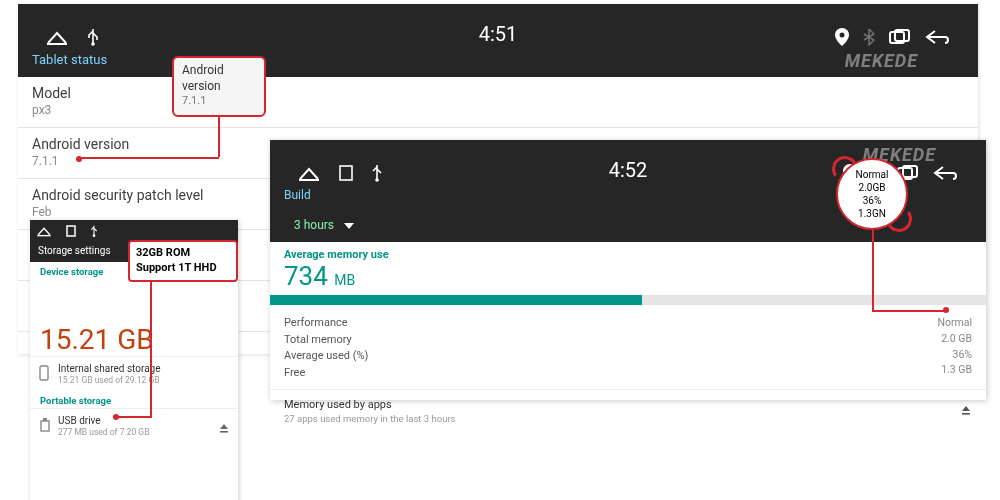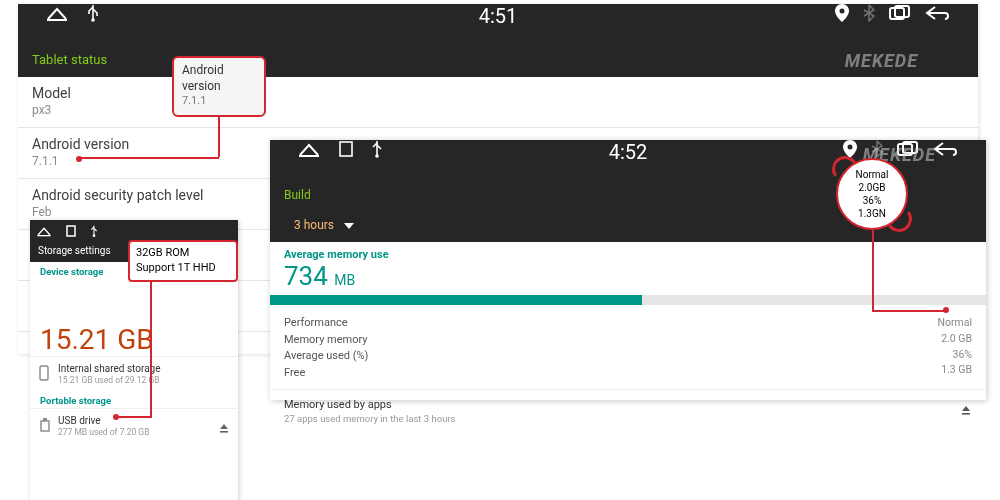--- a/index.html
+++ b/index.html
@@ -1,26 +1,26 @@
 <!DOCTYPE html>
 <html><head>
 <meta charset="utf-8">
 <style>
   * { margin:0; padding:0; box-sizing:border-box; font-family: Roboto, Arial, sans-serif; }
   body { background:#fff; width:1000px; height:500px; position:relative; overflow:hidden; }
 
   
   .panel-a { position:absolute; left:18px; top:4px; width:960px; height:350px; background:#fff; box-shadow:1px 1px 4px rgba(0,0,0,.12);}
-  .statusbar { height:42px; background:#262626; color:#fff; display:flex; align-items:flex-start; padding:0 27px; position:relative;}
+  .statusbar { height:42px; background:#262626; color:#fff; display:flex; align-items:flex-end; padding:0 27px; position:relative;}
   .statusbar .left-icons { display:flex; gap:18px; align-items:center;}
   .statusbar .right-icons { display:flex; gap:14px; align-items:center; margin-left:auto;}
   .statusbar .clock { position:absolute; left:50%; transform:translateX(-50%); font-size:20px; font-weight:400;}
   .ico { display:inline-flex; }
   .wm { position:absolute; right:60px; top:46px; color:#c9c9c9; font-size:18px; font-weight:700; font-style:italic; letter-spacing:1px; opacity:.55; pointer-events:none;}
-  .subhdr { background:#262626; color:#84cc16; font-size:13px; padding:6px 14px 10px;}
+  .subhdr { background:#262626; color:#7dd3fc; font-size:13px; padding:6px 14px 10px;}
   .row { padding:8px 14px 10px; border-bottom:1px solid #e5e5e5;}
   .row .lbl { font-size:14px; color:#404040;}
   .row .val { font-size:12px; color:#8a8a8a; margin-top:2px;}
 
   
   .callout-a { position:absolute; left:172px; top:56px; width:94px; background:#f5f5f5; border:2px solid #d4262f; border-radius:6px; padding:4px 8px 6px; font-size:11px; line-height:1.35; color:#333; z-index:20;}
   .callout-a .t { font-size:12px;}
   .callout-a .s { color:#777; font-size:11px;}
   .line-a { position:absolute; left:218px; top:102px; width:2px; height:55px; background:#d4262f; z-index:19;}
   .dot-a  { position:absolute; left:76px;  top:156px; width:6px; height:6px; border-radius:50%; background:#d4262f; z-index:19;}
@@ -32,29 +32,29 @@
   .panel-b .hdr svg{flex-shrink:0}
   .panel-b .title { background:#262626; color:#fff; font-size:10px; padding:3px 8px 6px;}
   .panel-b .sec { padding:4px 10px 2px; font-size:9.5px; color:#009688; font-weight:700;}
   .panel-b .big { font-size:28px; color:#c2410c; padding:0 10px;margin-top:44px;}
   .panel-b .sub { font-size:9px; color:#888; padding:0 10px 6px;}
   .panel-b .item { padding:6px 10px 6px 28px; border-top:1px solid #eee; position:relative;}
   .panel-b .item .il { font-size:10px; color:#333;}
   .panel-b .item .is { font-size:8.5px; color:#999; margin-top:1px;}
   .panel-b .item .glyph{ position:absolute; left:9px; top:8px; }
 
-  .callout-b { position:absolute; left:128px; top:240px; width:110px; background:#fff; border:2px solid #d4262f; border-radius:4px; padding:4px 6px; font-size:11px; line-height:1.35; z-index:25;}
+  .callout-b { position:absolute; left:128px; top:240px; width:110px; background:#fff; border:2px solid #d4262f; border-radius:4px; padding:4px 6px; font-size:11px; line-height:1.35; z-index:25;font-weight:bold;}
   .line-b  { position:absolute; left:150px; top:278px; width:2px; height:140px; background:#d4262f; z-index:24;}
   .line-b2 { position:absolute; left:117px; top:416px; width:34px; height:2px; background:#d4262f; z-index:24;}
   .dot-b   { position:absolute; left:113px; top:414px; width:6px; height:6px; border-radius:50%; background:#d4262f; z-index:24;}
 
   
   .panel-c { position:absolute; left:270px; top:140px; width:716px; height:260px; background:#fff; box-shadow:1px 1px 6px rgba(0,0,0,.22); z-index:30;}
   .panel-c .subhdr { font-size:12px; padding:6px 14px 8px;}
-  .panel-c .picker { background:#262626; color:#fdba74; font-size:12px; padding:8px 24px 10px; display:flex; align-items:center; gap:10px;}
+  .panel-c .picker { background:#262626; color:#86efac; font-size:12px; padding:8px 24px 10px; display:flex; align-items:center; gap:10px;}
   .panel-c .sec-label { color:#009688; font-size:11px; font-weight:700; padding:6px 14px 0;}
   .panel-c .big { font-size:26px; color:#009688; padding:0 14px 4px;}
   .panel-c .big small{font-size:14px;}
   .panel-c .bar { height:10px; background:#e5e5e5; margin:0 0 6px 0;}
   .panel-c .bar .fill { height:100%; width:52%; background:#009688;}
   .panel-c .stats { display:flex; padding:4px 14px 8px; font-size:11px; color:#555; border-bottom:1px solid #eee;}
   .panel-c .stats .names div{line-height:1.5;}
   .panel-c .stats .vals { margin-left:auto; text-align:right; color:#888; font-size:10.5px;}
   .panel-c .stats .vals div{line-height:1.5;}
   .panel-c .apps { padding:8px 14px; font-size:11px; color:#333; display:flex; align-items:center;}
@@ -252,21 +252,21 @@
         </svg></span>
   </div>
   <div class="sec-label">Average memory use</div>
   <div class="big"><span>734</span> <small>MB</small></div>
   <div class="bar">
       <div class="fill"></div>
     </div>
   <div class="stats">
     <div class="names">
       <div>Performance</div>
-      <div>Memory memory</div>
+      <div>Total memory</div>
       <div>Average used (%)</div>
       <div>Free</div>
     </div>
     <div class="vals">
       <div>Normal</div>
       <div>2.0 GB</div>
       <div>36%</div>
       <div>1.3 GB</div>
     </div>
   </div>

